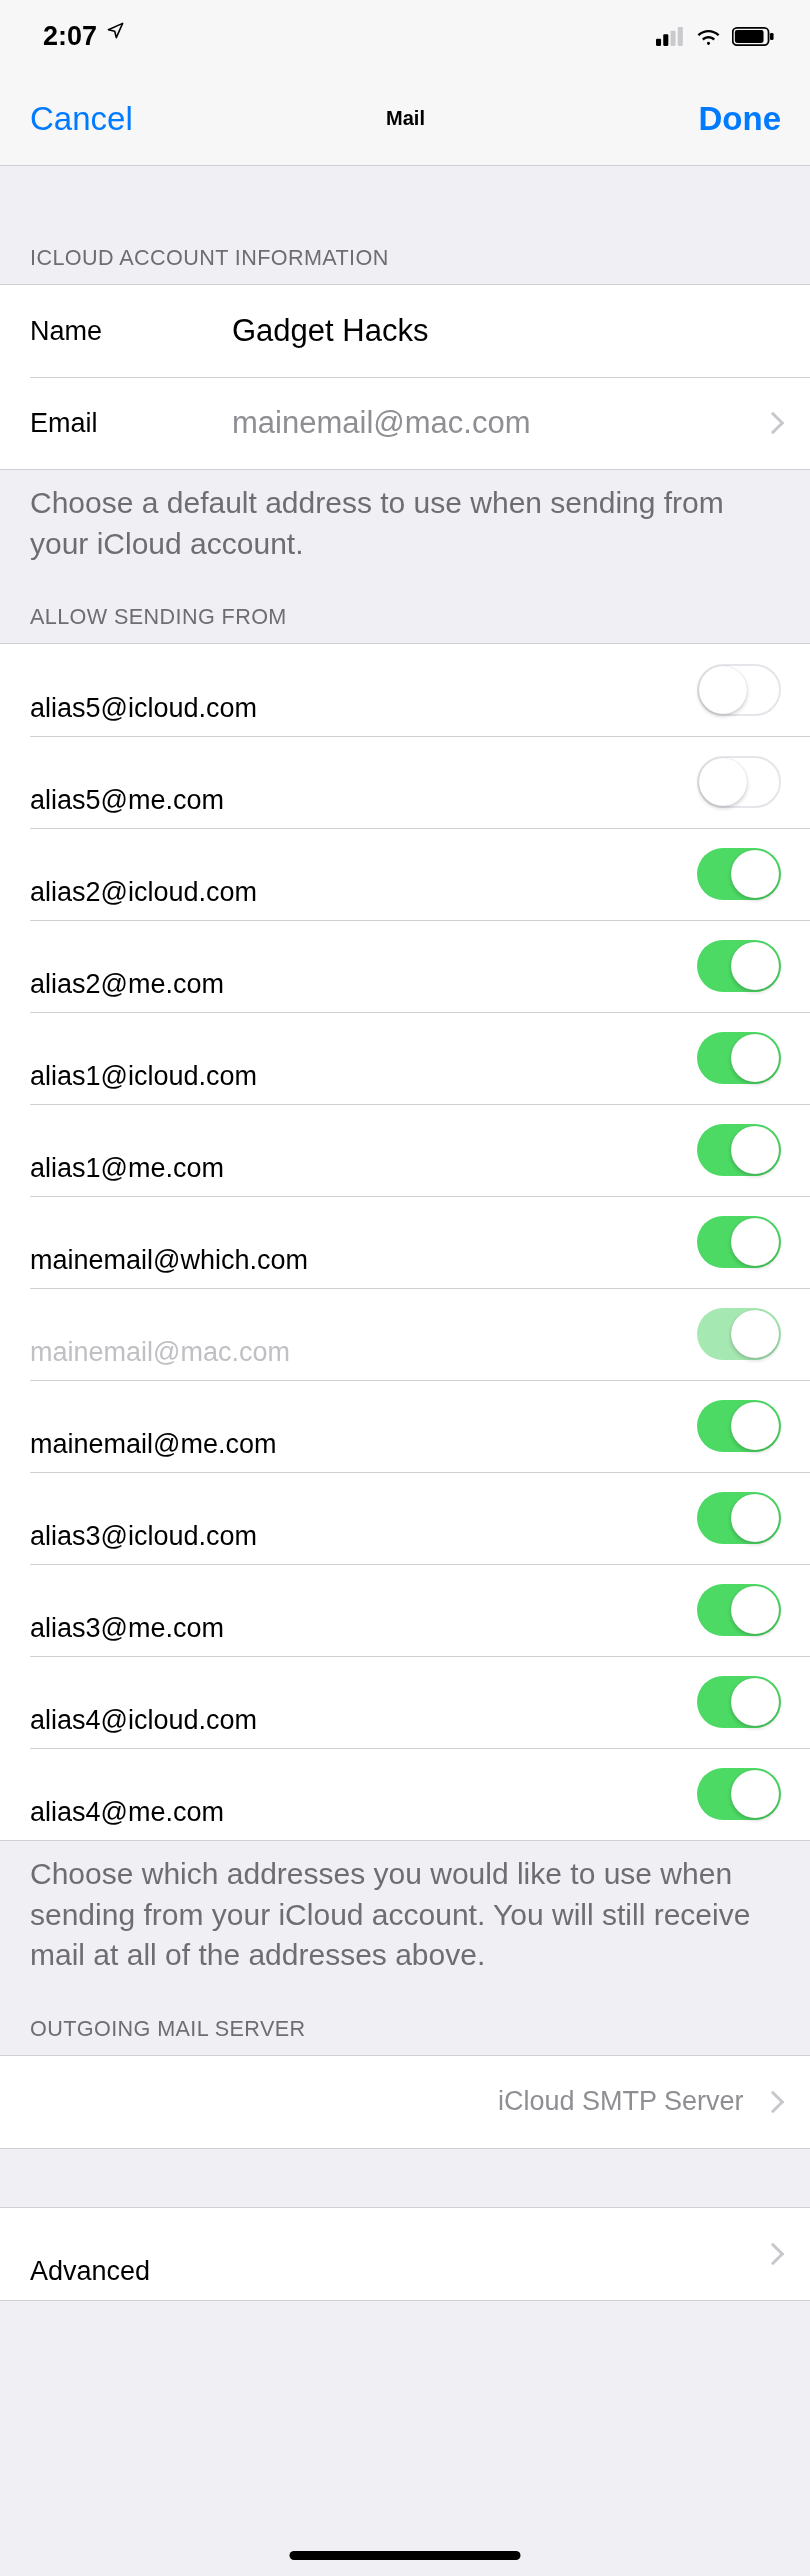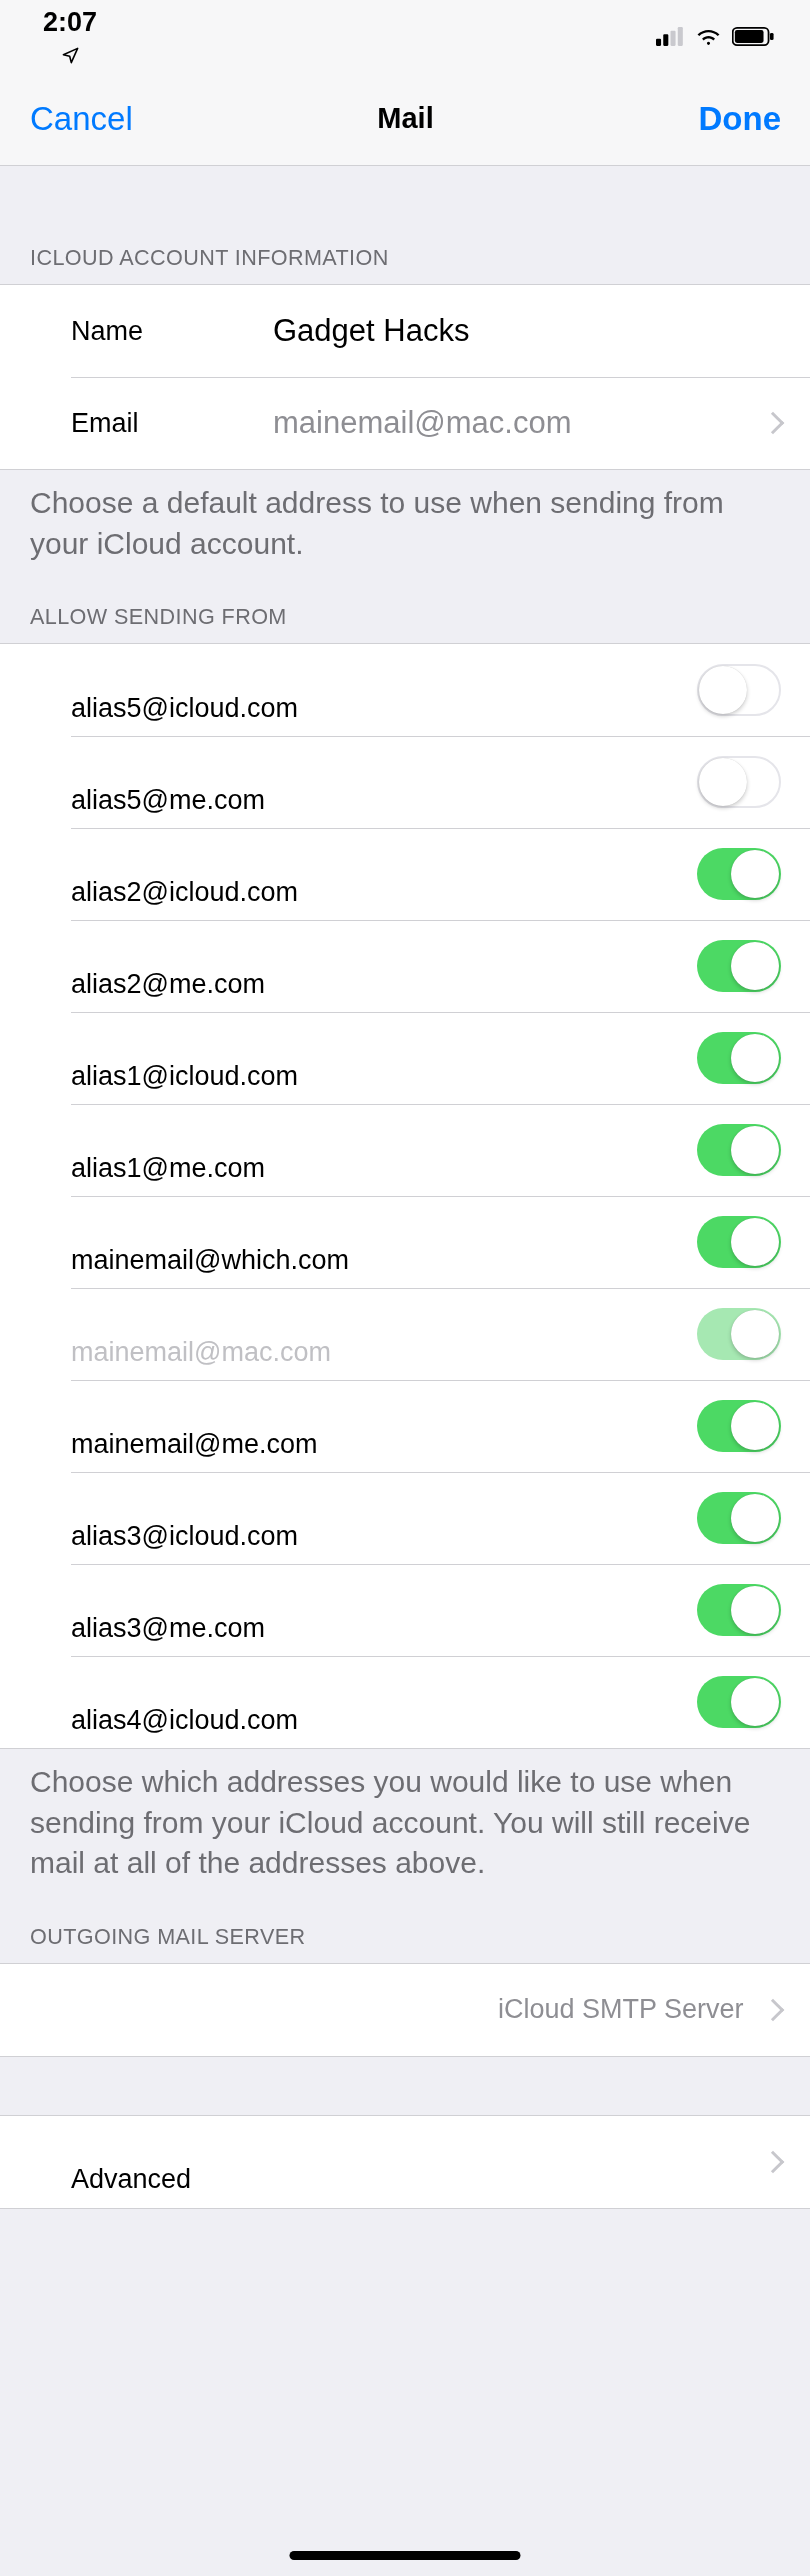--- a/index.html
+++ b/index.html
@@ -14,41 +14,41 @@
 
   
   .status-bar {
     height: 72px;
     display: flex;
     align-items: center;
     justify-content: space-between;
     padding: 0 36px 0 43px;
     background: #f7f7f8;
   }
-  .status-left { display: flex; align-items: center; gap: 8.6px; font-weight: 600; font-size: 27px; flex-direction: column; }
+  .status-left { display: flex; align-items: flex-start; gap: 8.6px; font-weight: 600; font-size: 27px; }
   .status-right { display: flex; align-items: center; gap: 10px; }
 
   
   .nav-bar {
     height: 94px;
     display: flex;
     align-items: center;
     justify-content: space-between;
     padding: 0 30px;
     background: #f7f7f8;
     border-bottom: 0.7px solid #d0d0d4;
   }
   .nav-left, .nav-right {
     color: #007aff;
     font-size: 33px;
   }
   .nav-right { font-weight: 600; margin-left: 26px; }
   .nav-title {
     font-weight: 600;
-    font-size: 29px;
+    font-size: 20px;
     color: #000;
     position: absolute;
     left: 50%;
     transform: translateX(-50%);
   }
 
   
   .section-header {
     color: #6d6d72;
     font-size: 21.6px;
@@ -64,21 +64,20 @@
     font-size: 30px;
     line-height: 1.35;
     padding: 13px 30px 0 30px;
   }
 
   
   .group {
     background: #fff;
     border-top: 0.7px solid #d0d0d4;
     border-bottom: 0.7px solid #d0d0d4;
-    padding-left: 41px;
   }
   .row {
     display: flex;
     align-items: center;
     min-height: 92px;
     padding: 0 30px;
     position: relative;
   }
   .row + .row::before {
     content: "";
@@ -265,20 +264,26 @@
       <div class="toggle on">
         <div class="knob"></div>
       </div>
     </div>
     <div class="row">
       <div class="row-text">alias4@icloud.com</div>
       <div class="toggle on">
         <div class="knob"></div>
       </div>
     </div>
+    <div class="row">
+      <div class="row-text">alias4@me.com</div>
+      <div class="toggle on">
+        <div class="knob"></div>
+      </div>
+    </div>
   </div>
 <div class="section-footer">Choose which addresses you would like to use when sending from your iCloud account. You will still receive mail at all of the addresses above.</div>
 
 <div class="section-header">OUTGOING MAIL SERVER</div>
 <div class="group">
   <div class="row">
     <div class="row-detail">iCloud SMTP Server</div>
     <span class="chevron"></span>
   </div>
 </div>

